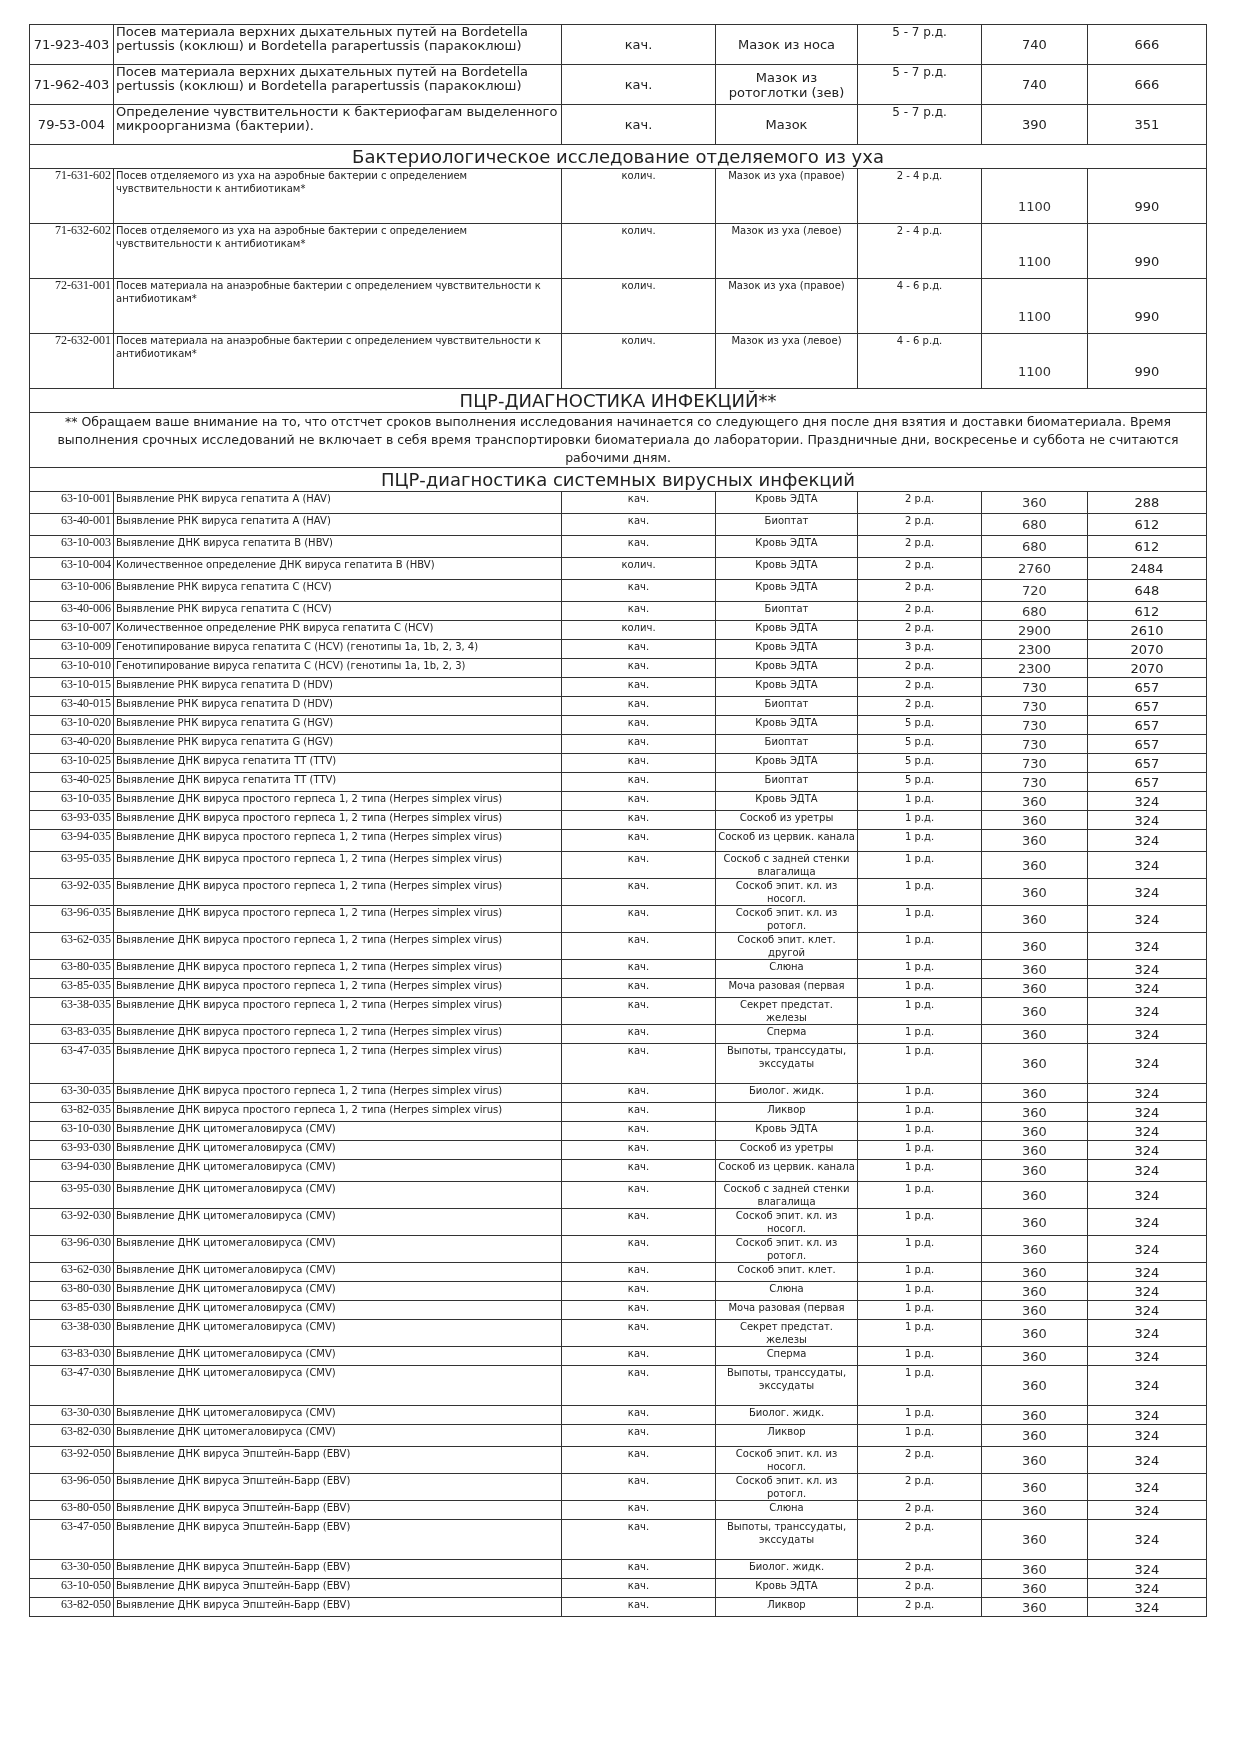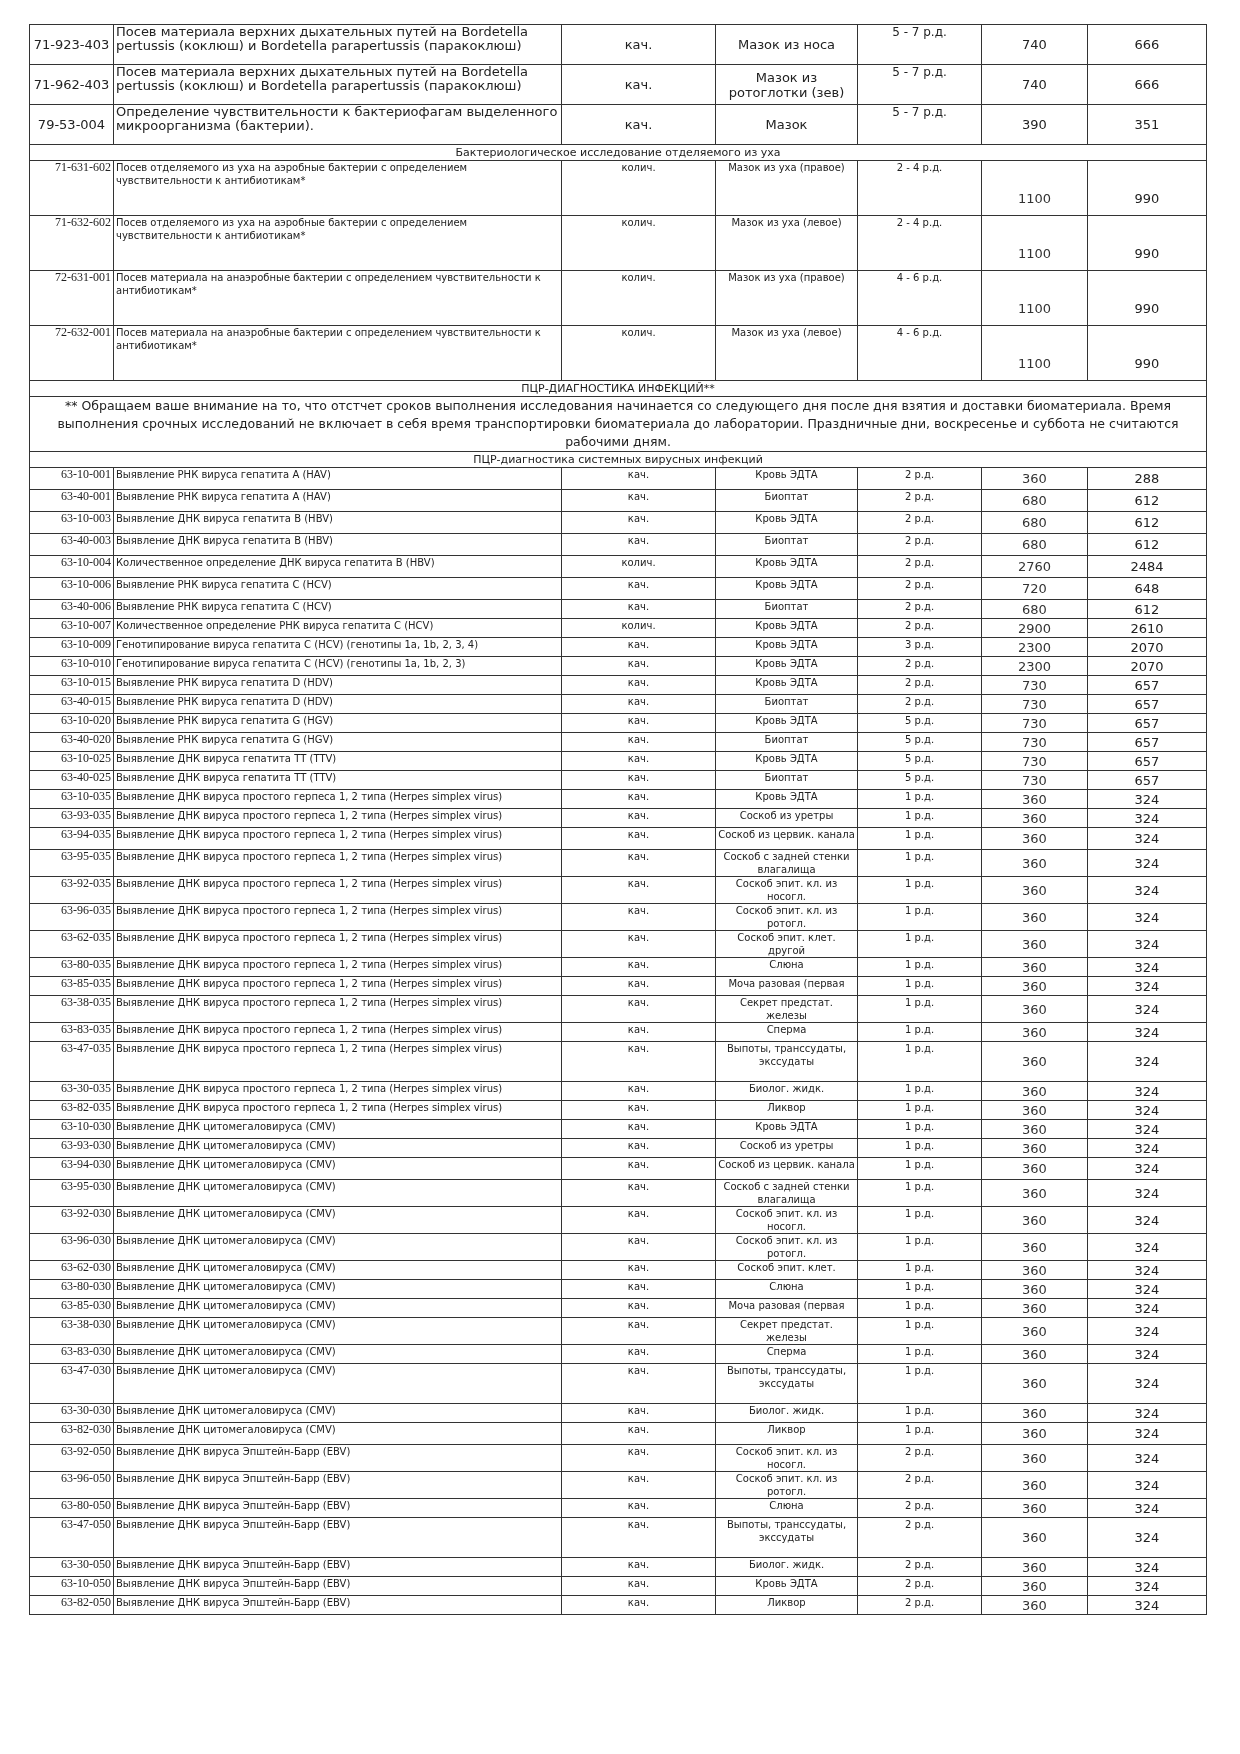--- a/index.html
+++ b/index.html
@@ -18,21 +18,21 @@
   .big td.type, .big td.mat { text-align: center; vertical-align: middle; }
   .big td.term { text-align: center; font-size: 12px; }
   .big td.p1, .big td.p2 { text-align: center; vertical-align: middle; font-size: 13px; }
   .sm td { font-size: 10px; line-height: 13px; }
   .sm td.code { font-family: Liberation Serif, serif; font-size: 12px; text-align: right; }
   .sm td.type, .sm td.mat, .sm td.term { text-align: center; }
   .sm td.p1, .sm td.p2 { text-align: center; vertical-align: middle; font-size: 13px; }
   .sm td.p1 { font-weight: normal; color: #333; }
   .ear td { height: 44px; }
   .ear td.p1, .ear td.p2 { vertical-align: bottom; padding-bottom: 10px; font-weight: normal; }
-  tr.section td { text-align: center; font-size: 11px; padding: 1px 0; }
+  tr.section td { text-align: center; font-size: 18px; padding: 1px 0; }
   tr.note td { text-align: center; font-size: 12.5px; line-height: 18px; padding: 0 8px; margin-top: 24px; }
   .h2 { height: 22px; } .h1 { height: 19px; } .h3 { height: 40px; }
 </style>
 </head>
 <body>
 
 <table class="price">
   <colgroup>
     <col class="c-code">
       <col class="c-name">
@@ -147,29 +147,20 @@
       <tr class="h2">
         <td class="code">63-10-003</td>
         <td class="name">Выявление ДНК вируса гепатита В (HBV)</td>
         <td class="type">кач.</td>
         <td class="mat">Кровь ЭДТА</td>
         <td class="term">2 р.д.</td>
         <td class="p1">680</td>
         <td class="p2">612</td>
       </tr>
       <tr class="h2">
-        <td class="code">63-40-003</td>
-        <td class="name">Выявление ДНК вируса гепатита В (HBV)</td>
-        <td class="type">кач.</td>
-        <td class="mat">Биоптат</td>
-        <td class="term">2 р.д.</td>
-        <td class="p1">680</td>
-        <td class="p2">612</td>
-      </tr>
-      <tr class="h2">
         <td class="code">63-10-004</td>
         <td class="name">Количественное определение ДНК вируса гепатита В (HBV)</td>
         <td class="type">колич.</td>
         <td class="mat">Кровь ЭДТА</td>
         <td class="term">2 р.д.</td>
         <td class="p1">2760</td>
         <td class="p2">2484</td>
       </tr>
       <tr class="h2">
         <td class="code">63-10-006</td>

